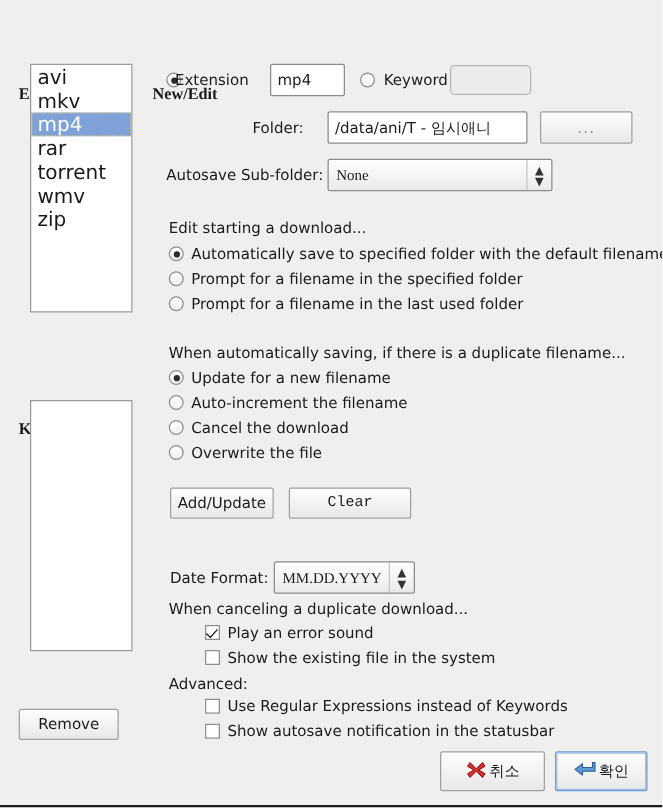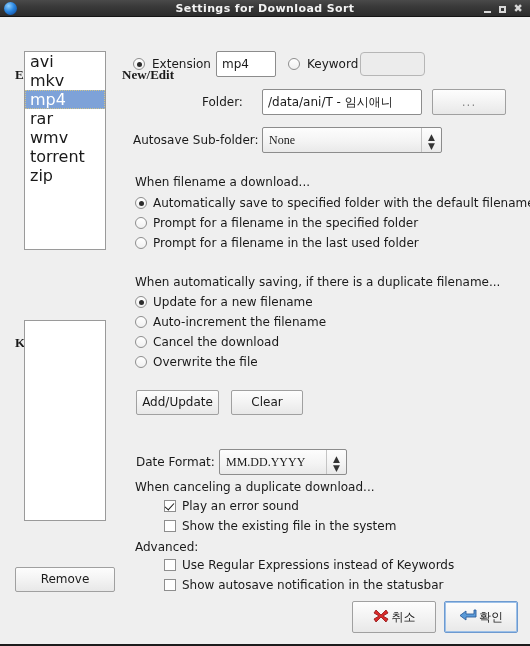--- a/index.html
+++ b/index.html
@@ -224,70 +224,63 @@
     font-family: "DejaVu Sans", sans-serif;
     white-space: nowrap;
   }
   .optrow .otext { position: absolute; left: 18px; top: 0; }
 </style>
 </head>
 <body>
 
 <div id="window">
 
-  <div id="titlebar">
-    <div id="win-icon"></div>
-    <div id="title-text">Settings for Download Sort</div>
-    <div class="wbtn" id="btn-min"><span class="gly-min"></span></div>
-    <div class="wbtn" id="btn-max"><span class="gly-max"></span></div>
-    <div class="wbtn" id="btn-close">✖</div>
-  </div>
 
   <div class="abs grouphdr" style="left:15px; top:32px;">Extensions</div>
 
   <div class="abs listbox" id="ext-list" style="left:24px; top:51px; width:82px; height:199px;">
       <div class="listitem">avi</div>
       <div class="listitem">mkv</div>
       <div class="listitem sel">mp4</div>
       <div class="listitem">rar</div>
+      <div class="listitem">torrent</div>
       <div class="listitem">wmv</div>
-      <div class="listitem">torrent</div>
       <div class="listitem">zip</div>
     </div>
 
   <div class="abs grouphdr" style="left:15px; top:300px;">Keywords</div>
 
   <div class="abs listbox" id="kw-list" style="left:24px; top:320px; width:82px; height:201px;"></div>
 
-  <div class="abs btn" style="left:15px; top:567px; width:100px; height:25px; line-height:23px;">Remove</div>
+  <div class="abs btn" style="left:15px; top:567px; width:80px; height:25px; line-height:23px;">Remove</div>
 
   <div class="abs grouphdr" style="left:122px; top:32px;">New/Edit</div>
 
   <div class="radio on" style="left:133px; top:58px;"></div>
-  <div class="abs lbl" style="left:152px; top:57px; line-height:14px;">Extension</div>
+  <div class="abs lbl" style="left:140px; top:57px; line-height:14px;">Extension</div>
   <div class="abs tfield" style="left:216px; top:51px; width:60px; height:26px; line-height:24px;">mp4</div>
 
   <div class="radio" style="left:288px; top:58px;"></div>
   <div class="abs lbl" style="left:307px; top:57px; line-height:14px;">Keyword</div>
   <div class="abs tfield disabled" style="left:360px; top:52px; width:65px; height:24px; line-height:22px;"></div>
 
   <div class="abs lbl" style="left:202px; top:95px; line-height:14px;">Folder:</div>
   <div class="abs tfield" style="left:262px; top:89px; width:160px; height:26px; line-height:24px;">/data/ani/T - 임시애니</div>
   <div class="abs btn dots" style="left:432px; top:89px; width:74px; height:26px; line-height:24px;">...</div>
 
   <div class="abs lbl" style="left:133px; top:133px; line-height:14px;">Autosave Sub-folder:</div>
   <div class="abs combo" style="left:262px; top:127px; width:180px; height:26px; line-height:24px;">
     <span class="cval">None</span>
     <span class="carrow">
       <span class="up">▲</span>
         <span>▼</span>
     </span>
   </div>
 
-  <div class="abs lbl" style="left:135px; top:175px; line-height:14px;">When filename a download...</div>
+  <div class="abs lbl" style="left:135px; top:175px; line-height:14px;">Edit starting a download...</div>
   <div id="start-opts">
       <div class="optrow" style="left: 135px; top: 196px;">
         <span class="radio on" style="left: 0px; top: 1px;"></span>
         <span class="otext">Automatically save to specified folder with the default filename</span>
       </div>
       <div class="optrow" style="left: 135px; top: 216px;">
         <span class="radio" style="left: 0px; top: 1px;"></span>
         <span class="otext">Prompt for a filename in the specified folder</span>
       </div>
       <div class="optrow" style="left: 135px; top: 236px;">
@@ -310,25 +303,25 @@
         <span class="radio" style="left: 0px; top: 1px;"></span>
         <span class="otext">Cancel the download</span>
       </div>
       <div class="optrow" style="left: 135px; top: 355px;">
         <span class="radio" style="left: 0px; top: 1px;"></span>
         <span class="otext">Overwrite the file</span>
       </div>
     </div>
 
   <div class="abs btn" style="left:136px; top:390px; width:83px; height:25px; line-height:23px;">Add/Update</div>
-  <div class="abs btn" style="left:231px; top:390px; width:72px; height:25px; line-height:23px;">Clear</div>
+  <div class="abs btn" style="left:231px; top:390px; width:98px; height:25px; line-height:23px;font-family:Liberation Mono, monospace;">Clear</div>
 
 
   <div class="abs lbl" style="left:136px; top:455px; line-height:14px;">Date Format:</div>
-  <div class="abs combo" style="left:219px; top:449px; width:128px; height:26px; line-height:24px;padding-left:12px;">
+  <div class="abs combo" style="left:219px; top:449px; width:113px; height:26px; line-height:24px;padding-left:12px;">
     <span class="cval">MM.DD.YYYY</span>
     <span class="carrow">
       <span class="up">▲</span>
         <span>▼</span>
     </span>
   </div>
 
   <div class="abs lbl" style="left:135px; top:480px; line-height:14px;">When canceling a duplicate download...</div>
   <div id="cancel-checks">
       <div class="optrow" style="left: 164px; top: 499px;">

